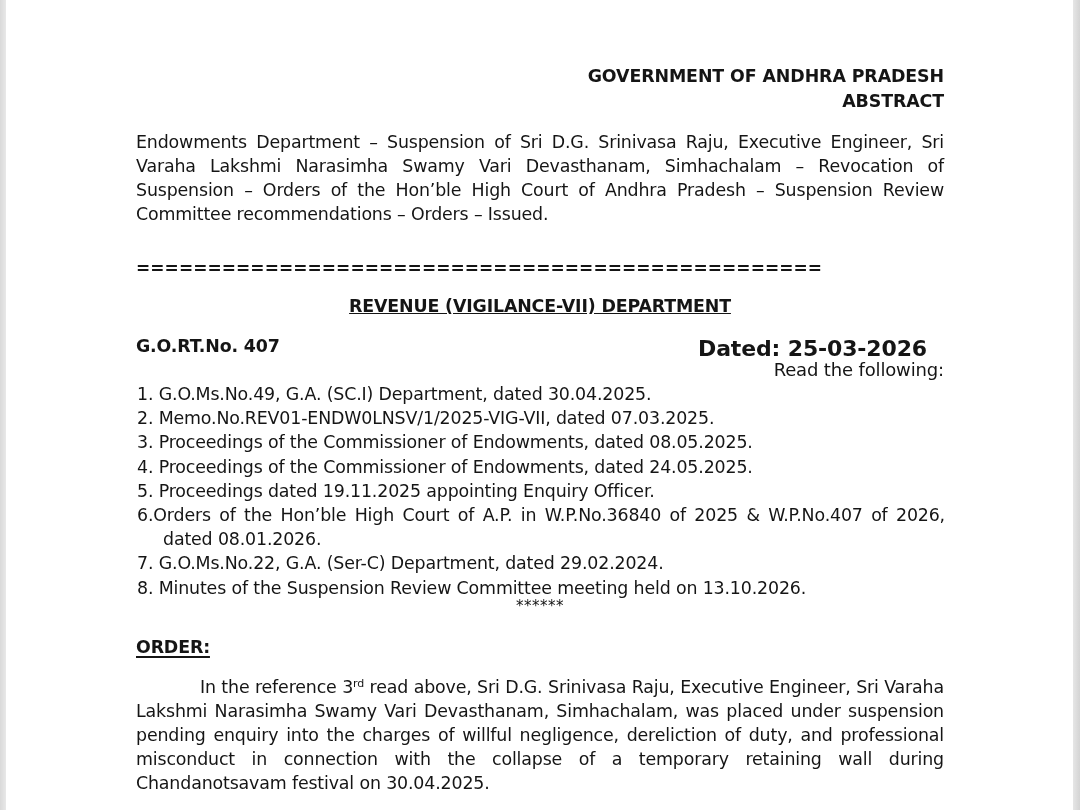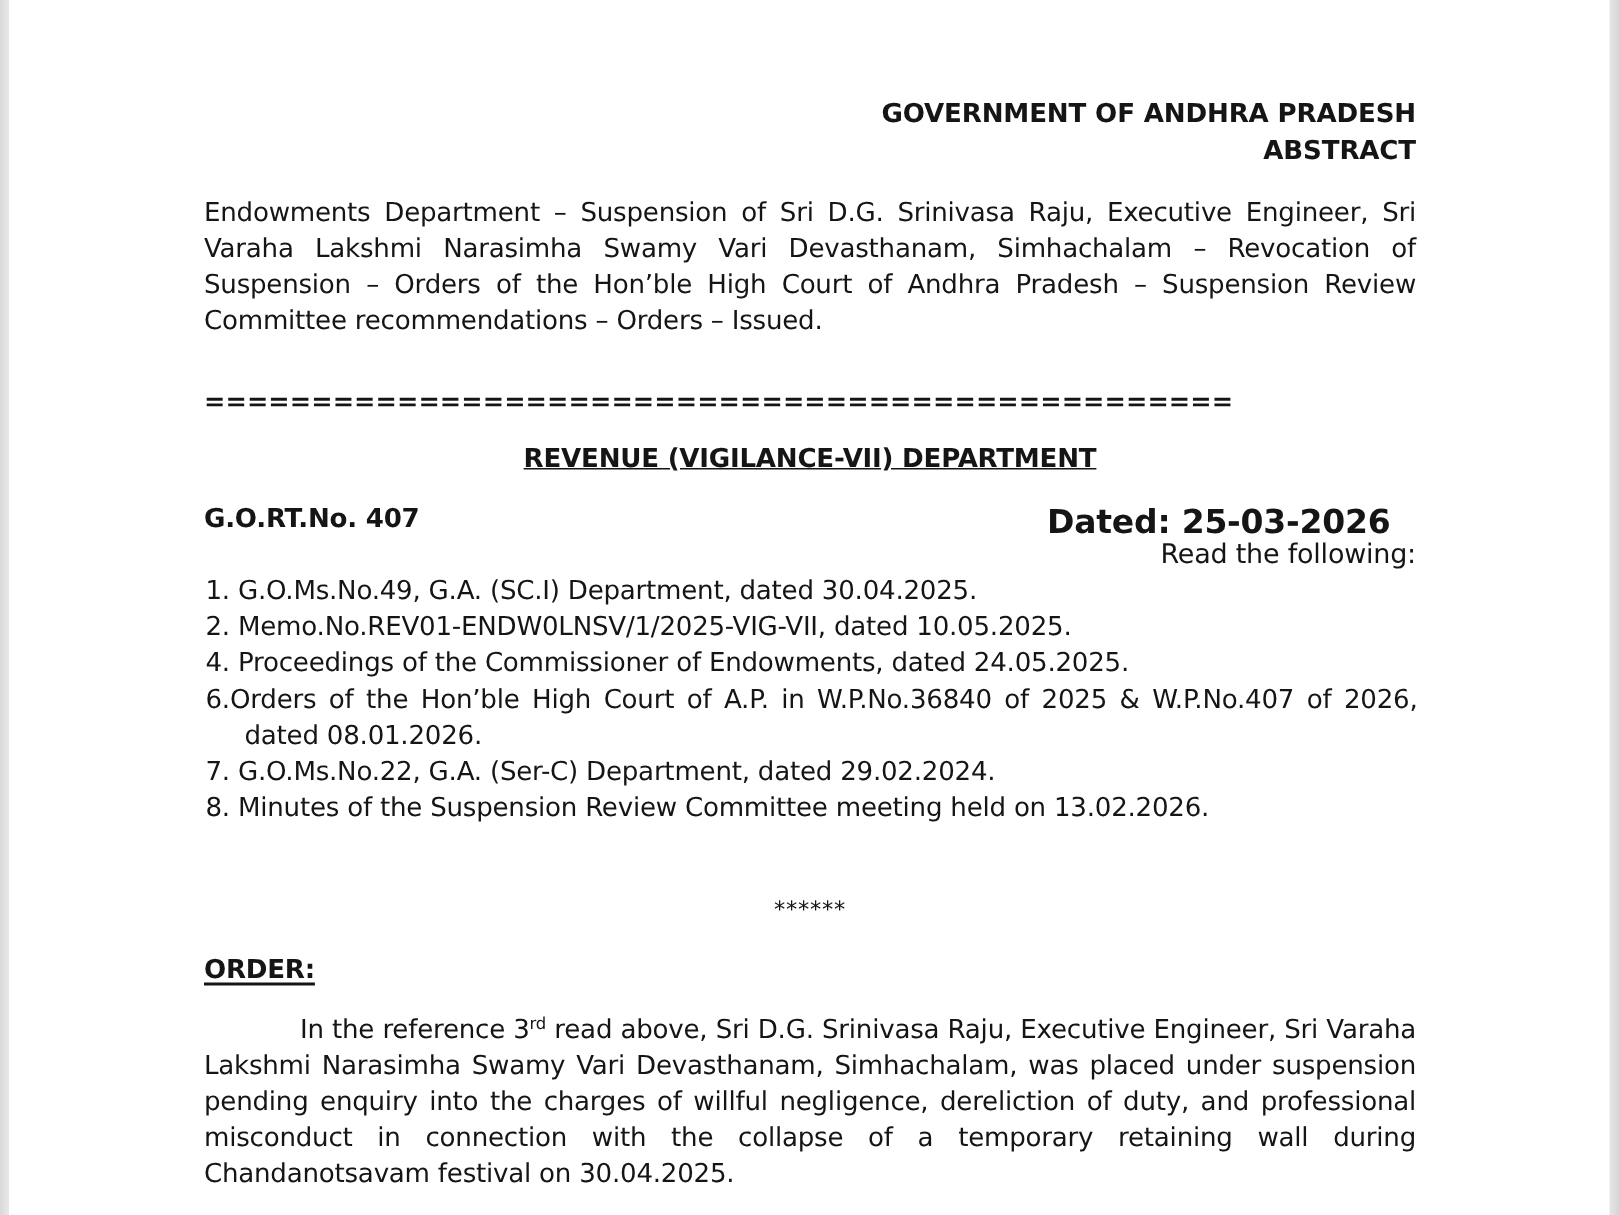--- a/index.html
+++ b/index.html
@@ -157,25 +157,27 @@
   <div class="sep">================================================</div>
 
   <div class="dept">REVENUE (VIGILANCE-VII) DEPARTMENT</div>
 
   <div class="gono">G.O.RT.No. 407</div>
   <div class="dated">Dated: 25-03-2026</div>
   <div class="readfollowing">Read the following:</div>
 
   <ol class="refs">
     <li><span>1.</span><span> G.O.Ms.No.49, G.A. (SC.I) Department, dated 30.04.2025.</span></li>
-    <li><span>2.</span><span> Memo.No.REV01-ENDW0LNSV/1/2025-VIG-VII, dated 10.05.2025.</span></li>
+    <li><span>2.</span><span> Memo.No.REV01-ENDW0LNSV/1/2025-VIG-VII, dated 07.03.2025.</span></li>
+    <li><span>3.</span><span> Proceedings of the Commissioner of Endowments, dated 08.05.2025.</span></li>
     <li><span>4.</span><span> Proceedings of the Commissioner of Endowments, dated 24.05.2025.</span></li>
+    <li><span>5.</span><span> Proceedings dated 19.11.2025 appointing Enquiry Officer.</span></li>
     <li class="tight"><span>6.</span><span>Orders of the Hon’ble High Court of A.P. in W.P.No.36840 of 2025 &amp; W.P.No.407 of 2026, dated 08.01.2026.</span></li>
     <li><span>7.</span><span> G.O.Ms.No.22, G.A. (Ser-C) Department, dated 29.02.2024.</span></li>
-    <li><span>8.</span><span> Minutes of the Suspension Review Committee meeting held on 13.02.2026.</span></li>
+    <li><span>8.</span><span> Minutes of the Suspension Review Committee meeting held on 13.10.2026.</span></li>
   </ol>
 
   <div class="stars">******</div>
 
   <div class="order-label">ORDER:</div>
 
   <p class="order-text"><span>In the reference 3</span><sup>rd</sup><span> read above, Sri D.G. Srinivasa Raju, Executive Engineer, Sri Varaha Lakshmi Narasimha Swamy Vari Devasthanam, Simhachalam, was placed under suspension pending enquiry into the charges of willful negligence, dereliction of duty, and professional misconduct in connection with the collapse of a temporary retaining wall during Chandanotsavam festival on 30.04.2025.</span></p>
 
 </div>
 

